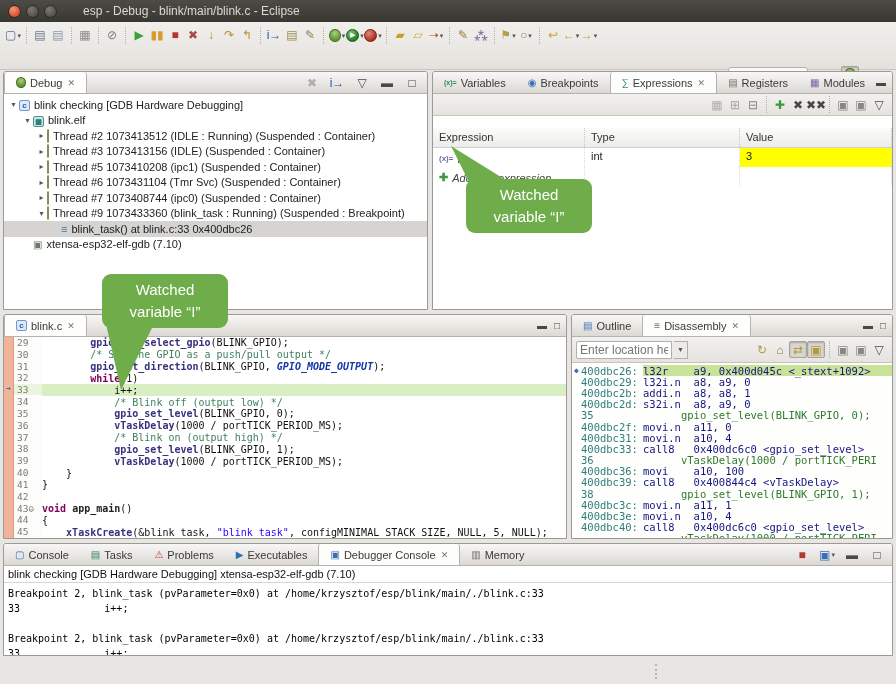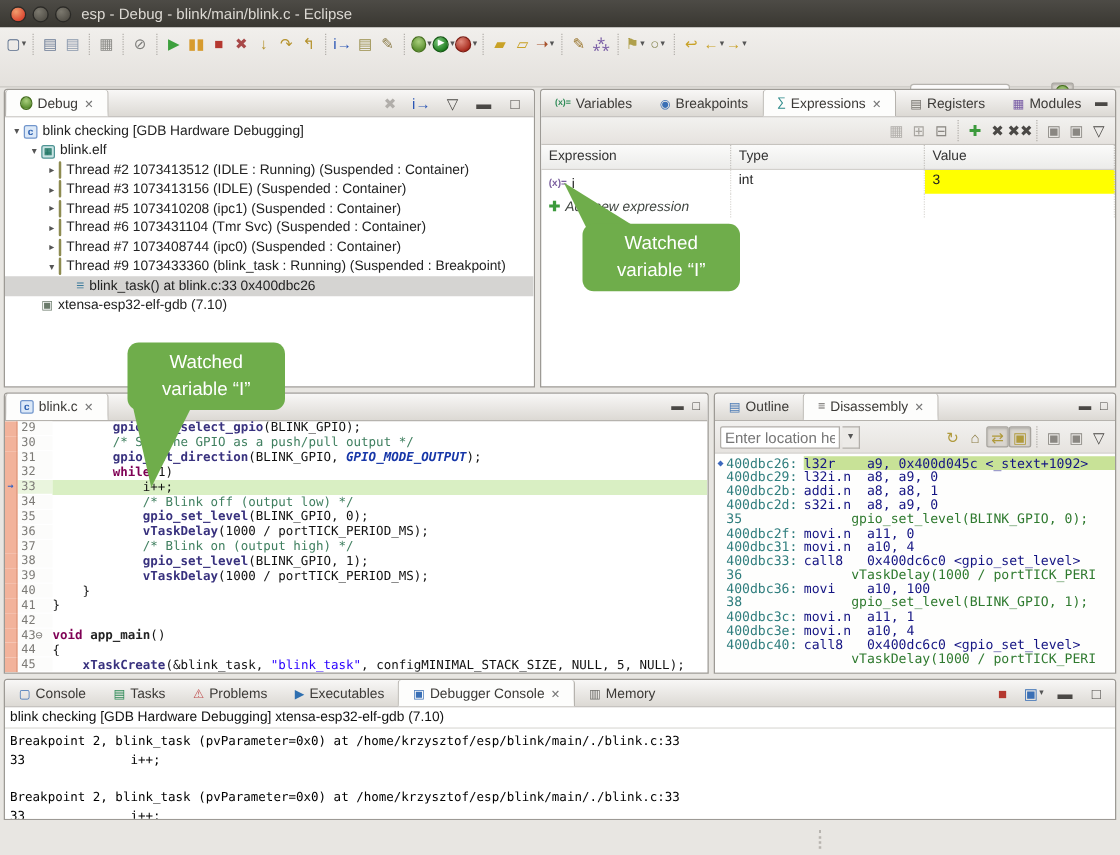--- a/index.html
+++ b/index.html
@@ -6,21 +6,21 @@
   html,body { width:896px; height:684px; overflow:hidden; font-family:"Liberation Sans",sans-serif; background:#e8e6e2; }
   body { position:relative; font-size:11px; color:#222; }
 
   
   .titlebar { position:absolute; left:0; top:0; width:896px; height:22px;
     background:linear-gradient(#4d4b46,#393731); display:flex; align-items:center; }
   .winbtns { display:flex; gap:5px; margin-left:8px; }
   .wbtn { width:13px; height:13px; border-radius:50%; border:1px solid #2a2926; }
   .wbtn.close { background:radial-gradient(circle at 35% 30%, #f09d6d, #dc4b34 70%); }
   .wbtn.plain { background:radial-gradient(circle at 35% 30%, #7c796f, #56534b 70%); }
-  .titletext { color:#dcd9d3; font-size:12px; margin-left:8px; }
+  .titletext { color:#dcd9d3; font-size:12px; margin-left:26px; }
 
   
   .toolbar { position:absolute; left:0; top:22px; width:896px; height:48px;
     background:linear-gradient(#f1efec,#e4e1dd); border-bottom:1px solid #c9c6c1; }
   .toolrow { display:flex; align-items:center; height:26px; padding-left:4px; }
   .icon { width:18px; height:17px; display:inline-flex; align-items:center; justify-content:center;
     font-size:12px; line-height:1; border-radius:2px; }
   .icon .dd { font-size:7px; color:#555; margin-left:1px; }
   .sep { width:1px; height:17px; border-left:1px dotted #b3b0ab; margin:0 4px; }
   .quickaccess { position:absolute; left:728px; top:45px; width:80px; height:17px;
@@ -57,21 +57,21 @@
   .trow.sel { background:#d5d4d2; }
   .texp { width:11px; text-align:center; font-size:8px; color:#555; flex:none; }
   .ticon { margin-right:4px; flex:none; }
   .ic-thread { width:11px; height:11px; border-radius:3px;
     background:linear-gradient(135deg,#e0cb6e 50%,#8fa34c 50%); border:1px solid #8d8b50; }
 
   
   .exptools { height:22px; min-height:22px; background:linear-gradient(#f2f1ef,#e6e3df);
     border-bottom:1px solid #c6c3be; display:flex; align-items:center; justify-content:flex-end; padding-right:4px; }
   .expheader { height:20px; min-height:20px; display:flex; background:linear-gradient(#fbfbfa,#ececea);
-    border-bottom:1px solid #d2d0cc; color:#333; }
+    border-bottom:1px solid #d2d0cc; color:#333;margin-top:12px; }
   .expheader > div { padding:3px 0 0 6px; border-right:1px dotted #c6c4c0; }
   .exprow { height:19px; display:flex; align-items:stretch; }
   .exprow > div { padding:2px 0 0 6px; border-right:1px dotted #dddbd7; }
   .col-e { width:152px; } .col-t { width:155px; } .col-v { flex:1; }
   .wicon { font-size:8px; font-weight:bold; color:#7a5f9e; margin-right:4px; }
   .addrow { font-style:italic; color:#3f4540; }
   .plus { color:#3c9a3c; font-weight:bold; font-style:normal; margin-right:4px; }
 
   
   .callout { position:absolute; border-radius:9px; color:#fff; text-align:center;
@@ -489,20 +489,21 @@
       <div class="drow"><span class="dmark">◆</span><span class="daddr">400dbc26:</span><span class="dins" style="background: rgb(200, 226, 151);">l32r    a9, 0x400d045c &lt;_stext+1092&gt;</span></div>
       <div class="drow"><span class="dmark"></span><span class="daddr">400dbc29:</span><span class="dins">l32i.n  a8, a9, 0</span></div>
       <div class="drow"><span class="dmark"></span><span class="daddr">400dbc2b:</span><span class="dins">addi.n  a8, a8, 1</span></div>
       <div class="drow"><span class="dmark"></span><span class="daddr">400dbc2d:</span><span class="dins">s32i.n  a8, a9, 0</span></div>
       <div class="drow"><span class="dmark"></span><span class="daddr">35</span><span class="dins dsrc" style="color: rgb(47, 122, 47);">      gpio_set_level(BLINK_GPIO, 0);</span></div>
       <div class="drow"><span class="dmark"></span><span class="daddr">400dbc2f:</span><span class="dins">movi.n  a11, 0</span></div>
       <div class="drow"><span class="dmark"></span><span class="daddr">400dbc31:</span><span class="dins">movi.n  a10, 4</span></div>
       <div class="drow"><span class="dmark"></span><span class="daddr">400dbc33:</span><span class="dins">call8   0x400dc6c0 &lt;gpio_set_level&gt;</span></div>
       <div class="drow"><span class="dmark"></span><span class="daddr">36</span><span class="dins dsrc" style="color: rgb(47, 122, 47);">      vTaskDelay(1000 / portTICK_PERI</span></div>
       <div class="drow"><span class="dmark"></span><span class="daddr">400dbc36:</span><span class="dins">movi    a10, 100</span></div>
+      <div class="drow"><span class="dmark"></span><span class="daddr">400dbc39:</span><span class="dins">call8   0x400844c4 &lt;vTaskDelay&gt;</span></div>
       <div class="drow"><span class="dmark"></span><span class="daddr">38</span><span class="dins dsrc" style="color: rgb(47, 122, 47);">      gpio_set_level(BLINK_GPIO, 1);</span></div>
       <div class="drow"><span class="dmark"></span><span class="daddr">400dbc3c:</span><span class="dins">movi.n  a11, 1</span></div>
       <div class="drow"><span class="dmark"></span><span class="daddr">400dbc3e:</span><span class="dins">movi.n  a10, 4</span></div>
       <div class="drow"><span class="dmark"></span><span class="daddr">400dbc40:</span><span class="dins">call8   0x400dc6c0 &lt;gpio_set_level&gt;</span></div>
       <div class="drow"><span class="dmark"></span><span class="daddr"></span><span class="dins dsrc" style="color: rgb(47, 122, 47);">      vTaskDelay(1000 / portTICK_PERI</span></div>
     </div>
 </div>
 
 <div class="view" style="left:3px; top:543px; width:890px; height:113px;">
   <div class="tabbar" id="console-tabbar">

